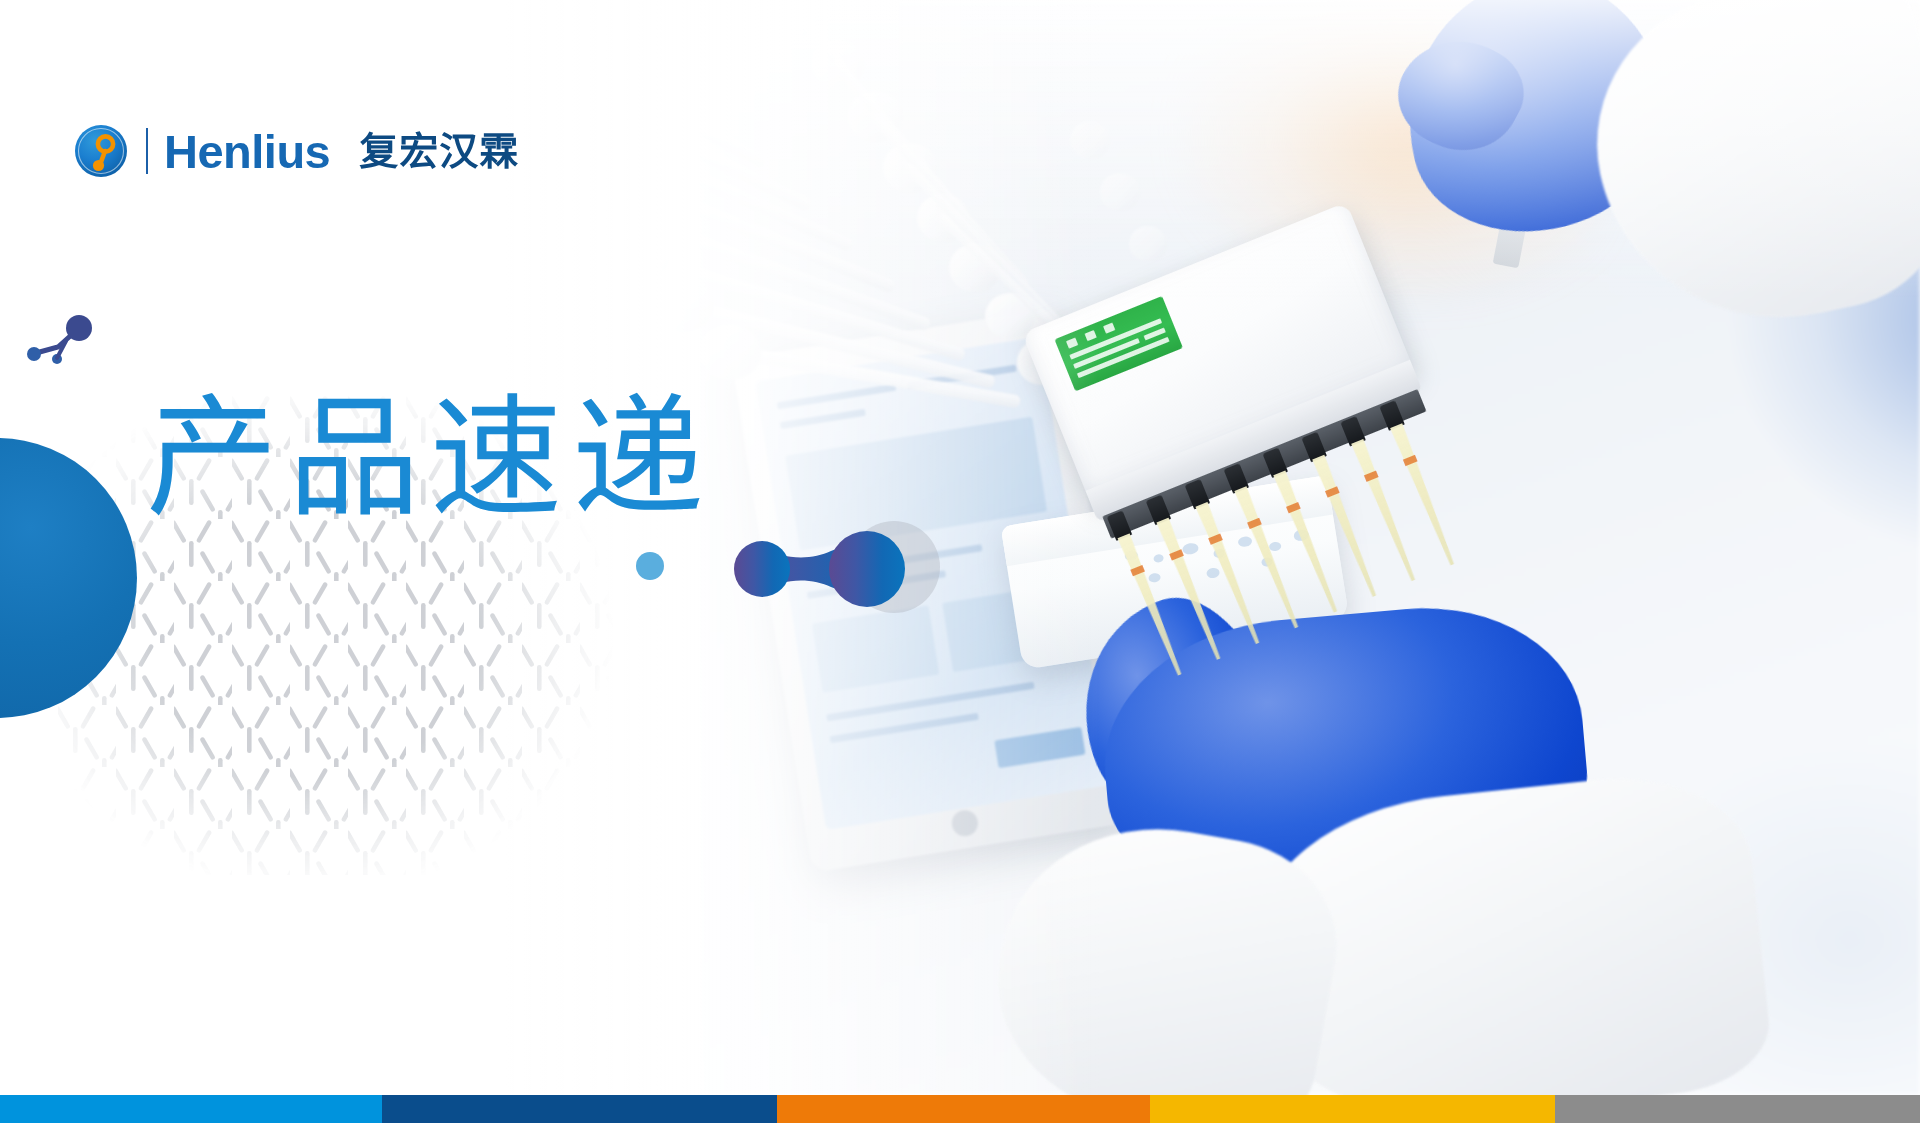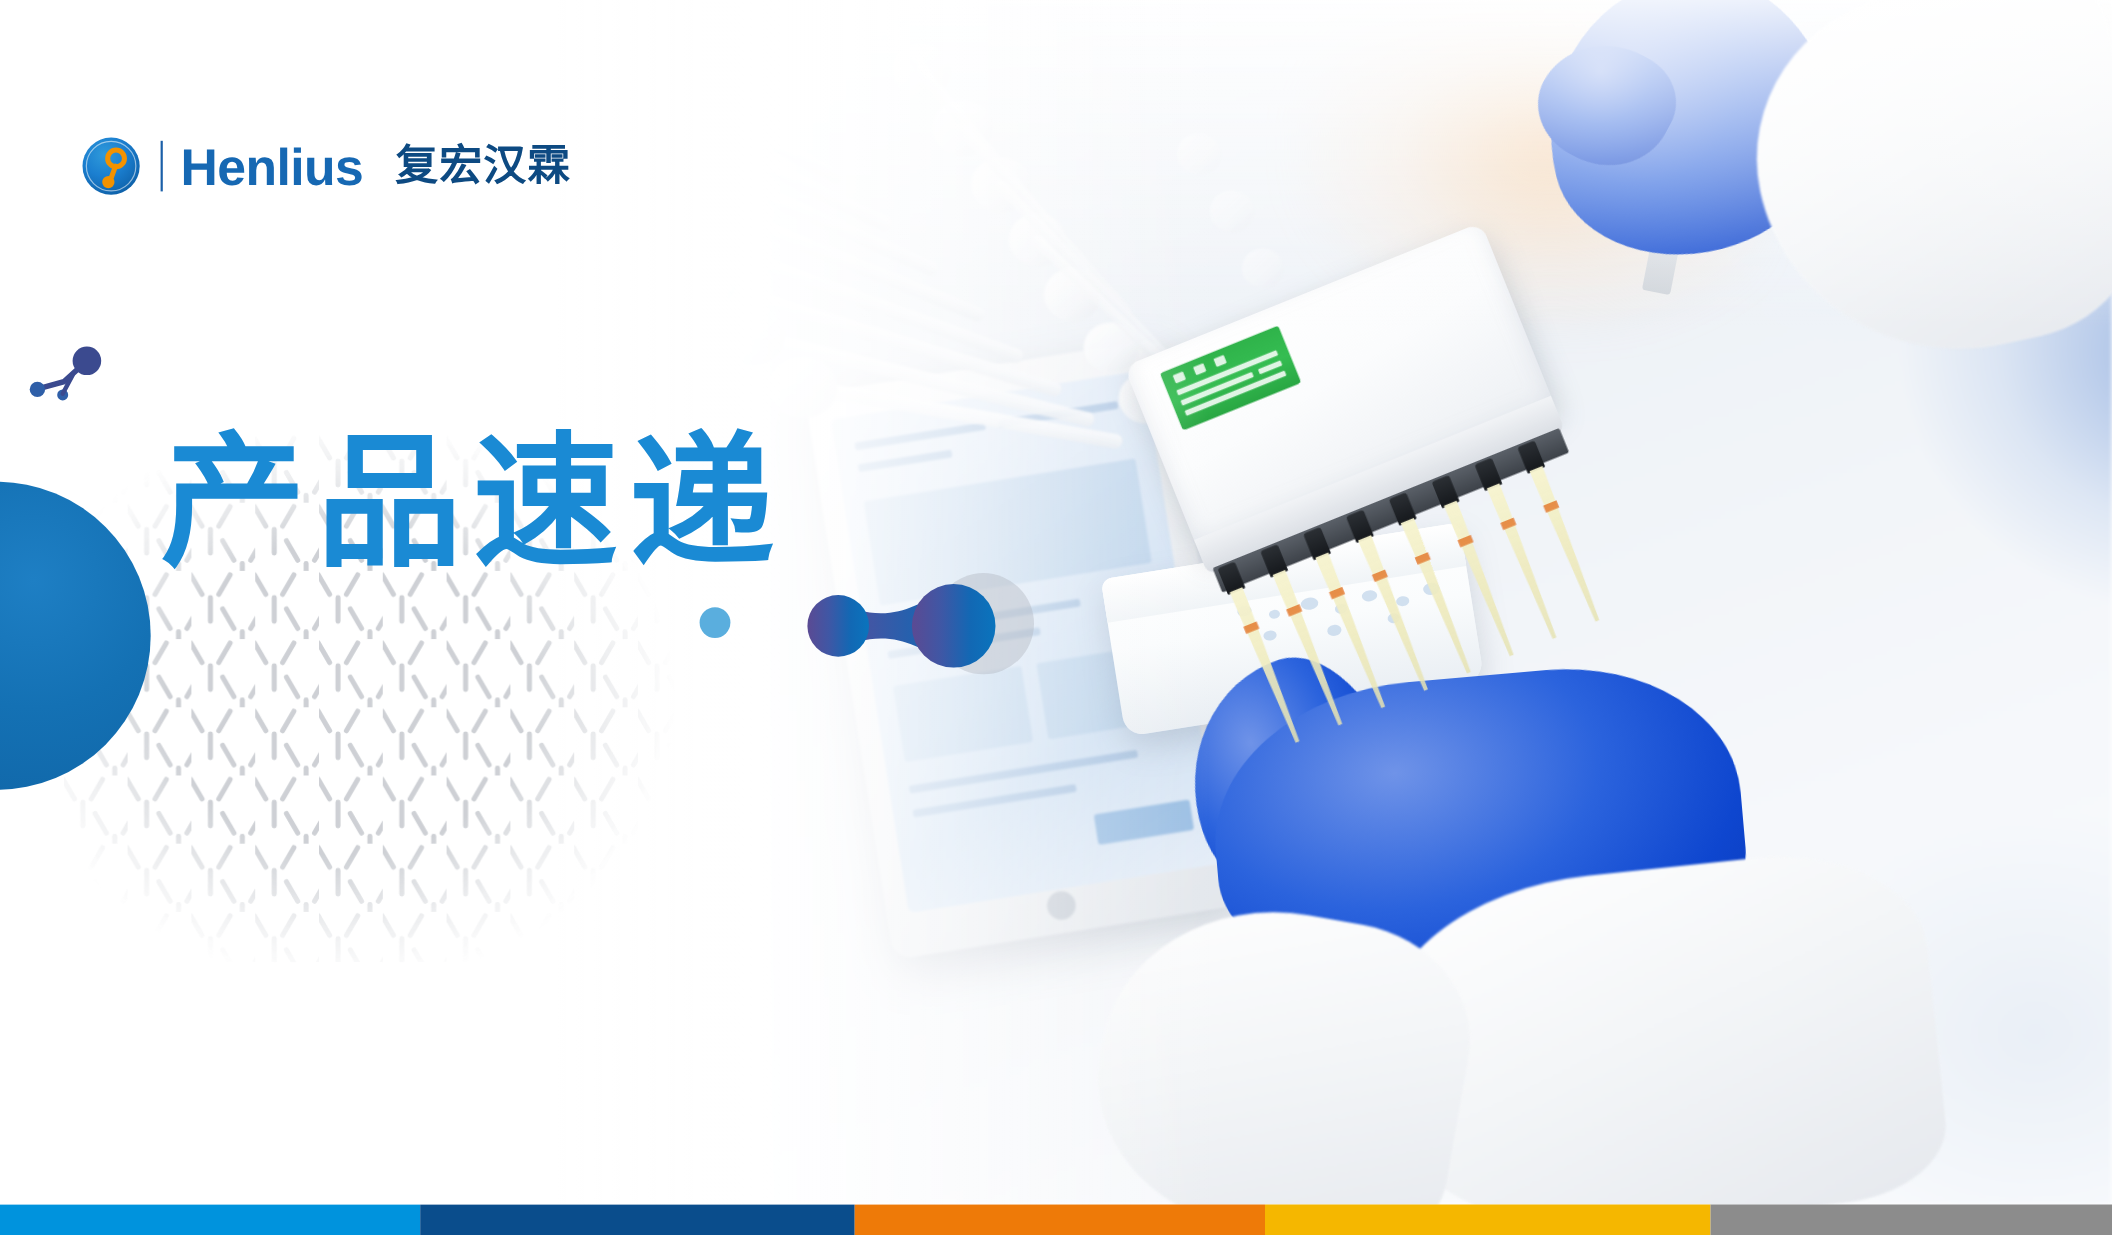--- a/index.html
+++ b/index.html
@@ -269,21 +269,21 @@
   .logo-cn {
     font-size:39px; font-weight:bold; margin-left:29px;
     color:#0d4a82; line-height:1; white-space:nowrap;
     letter-spacing:1px;
     font-family:"DejaVu Sans","Liberation Sans",sans-serif;
   }
 
   
   .title-cn {
     position:absolute; left:146px; top:385px;
-    font-size:132px; font-weight:bold; color:#1a8ad4;
+    font-size:132px; font-weight:normal; color:#1a8ad4;
     letter-spacing:10px; line-height:1.12; white-space:nowrap;
     font-family:"DejaVu Sans","Liberation Sans",sans-serif;
     text-align:center;
   }
   .title-en {
     position:absolute; left:152px; top:648px;
     font-size:55px; font-weight:bold; font-style:italic;
     color:#7b7b7b; letter-spacing:0px; white-space:nowrap;
     line-height:1;
   }

